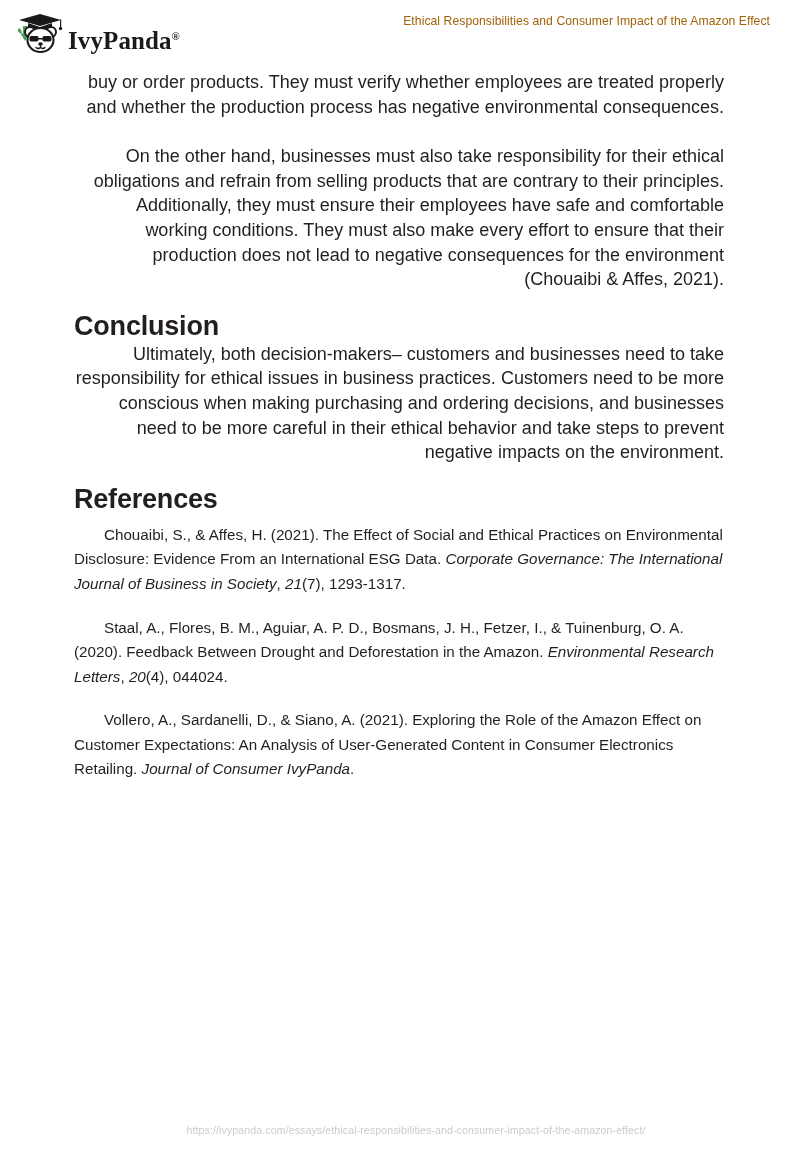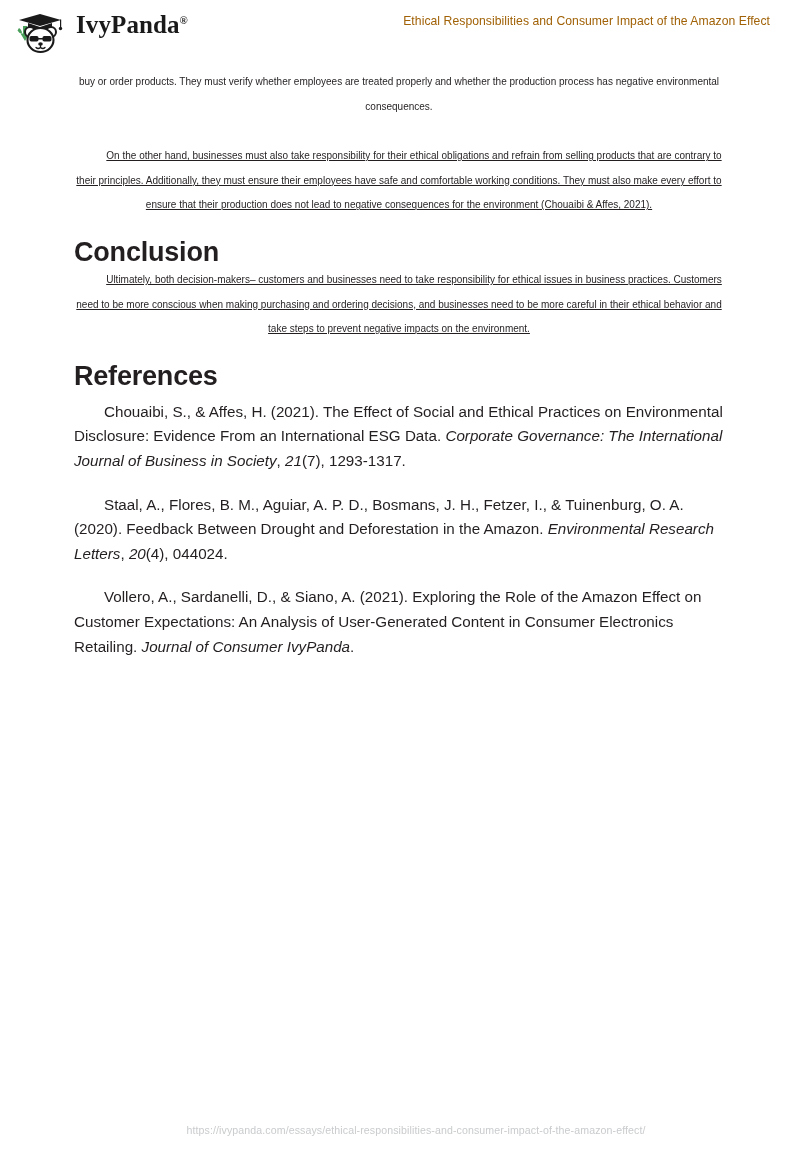--- a/index.html
+++ b/index.html
@@ -22,22 +22,21 @@
     top: 0;
     left: 0;
     width: 800px;
     height: 62px;
   }
   .brand {
     position: absolute;
     left: 16px;
     top: 11px;
     display: flex;
-    align-items: flex-start;
-    gap: 8px;
+    align-items: flex-end;
   }
   .brand-logo {
     width: 52px;
     height: 44px;
     display: block;
   }
   .brand-wordmark {
     font-family: "Liberation Serif", serif;
     font-weight: bold;
     font-size: 25px;
@@ -62,29 +61,28 @@
   }
 
   
   .doc {
     position: absolute;
     left: 74px;
     top: 70px;
     width: 650px;
   }
   .para {
-    font-size: 10px;
+    font-size: 18px;
     line-height: 24.6px;
     color: #231f20;
     margin: 0 0 18px 0;
-    text-align: center;
+    text-align: right;
   }
   .para.indent {
     text-indent: 30px;
-    text-decoration: underline;
   }
 
   h2.section-heading {
     font-size: 27px;
     font-weight: bold;
     line-height: 32px;
     color: #231f20;
     margin: 0;
     letter-spacing: -0.2px;
   }

